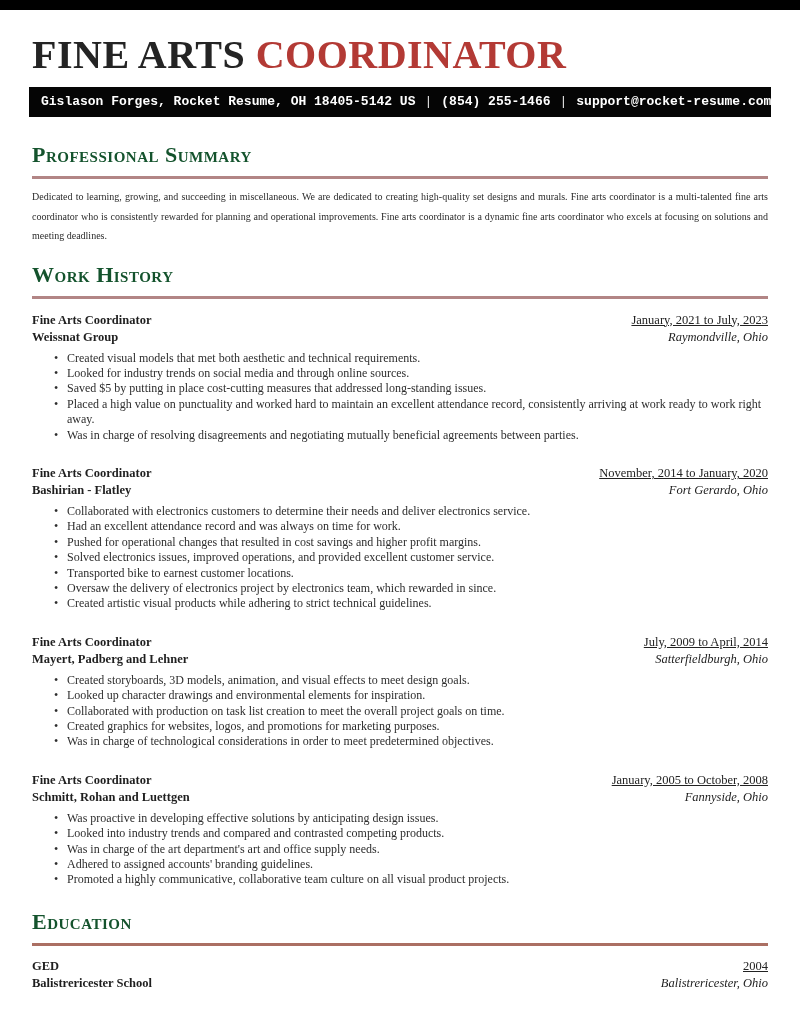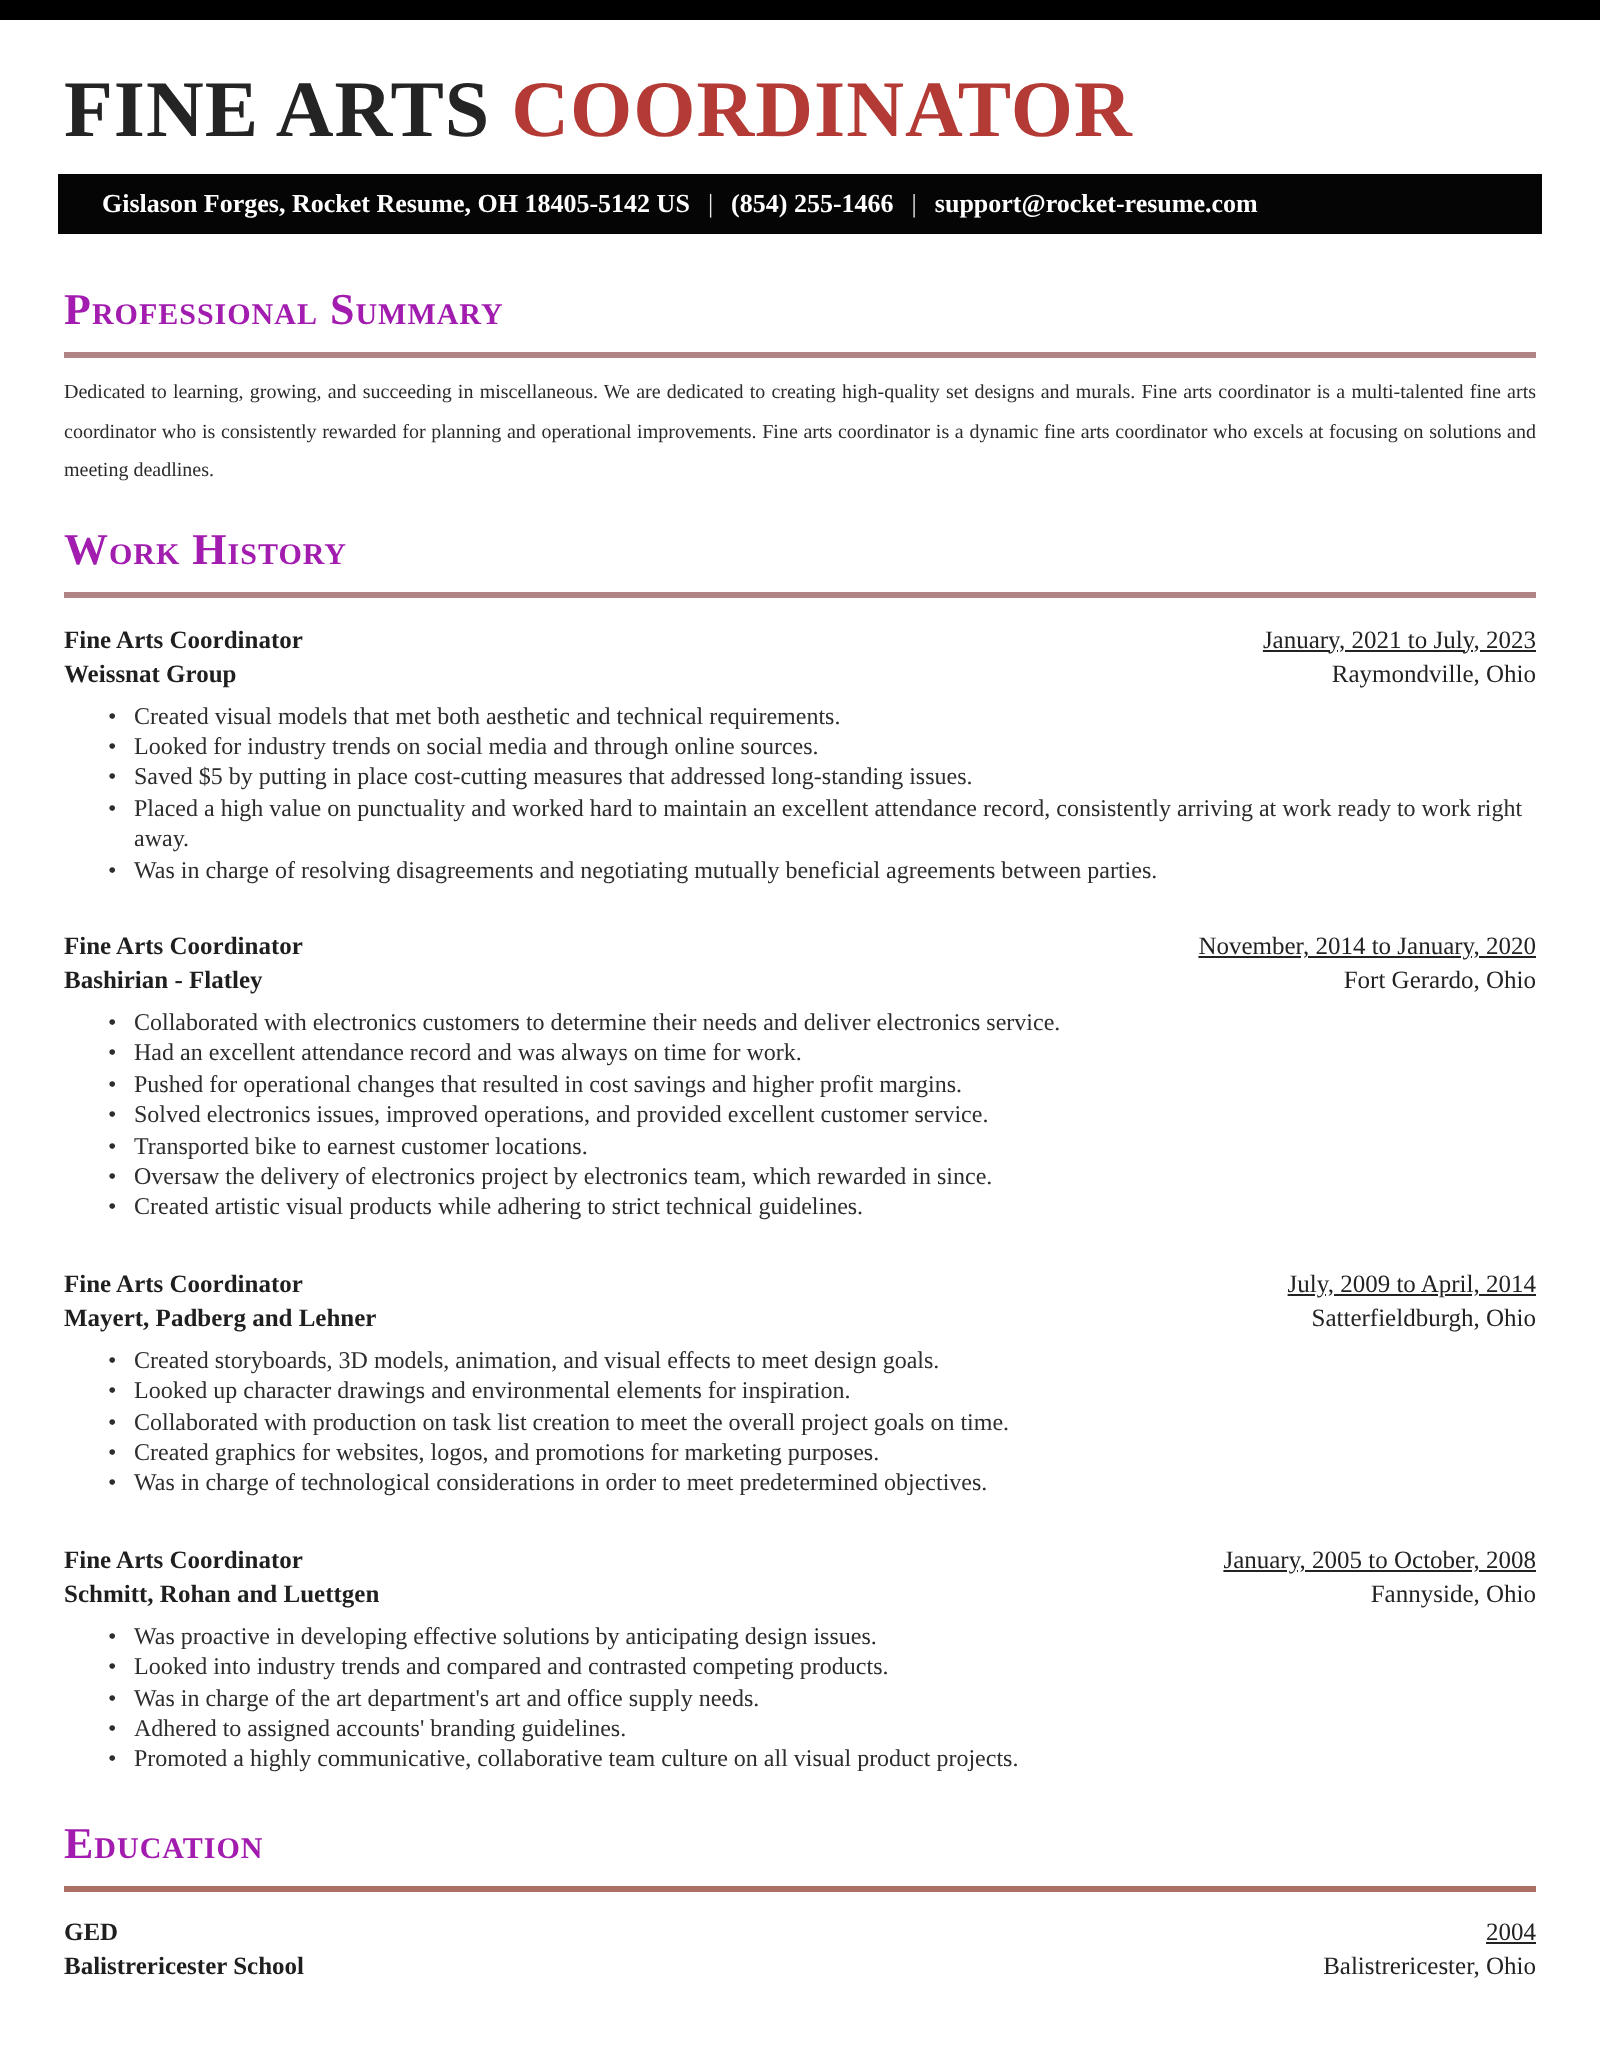--- a/index.html
+++ b/index.html
@@ -23,31 +23,32 @@
   }
   .doc-title .accent { color: #b33a35; }
   .contact-bar {
     margin: 9px 29px 0 29px;
     height: 30px;
     background: #050505;
     color: #ffffff;
     font-size: 13px;
     font-weight: 700;
     line-height: 30px;
-    padding-left: 22px;
+    padding-left: 12px;
     white-space: nowrap;
+    font-family: Liberation Mono, monospace;
   }
   .contact-bar .sep { padding: 0 9px; font-weight: 400; color: #e8e8e8; }
   .section { margin: 0 32px; }
   .section-heading {
     font-variant: small-caps;
     font-weight: 700;
     font-size: 22px;
     letter-spacing: 0.5px;
-    color: #a21caf;
+    color: #14532d;
     line-height: 24px;
   }
   .rule { border: none; height: 3px; margin-top: 9px; }
   .rule-summary   { background: #b28585; }
   .rule-work      { background: #b28585; }
   .rule-education { background: #ab6f63; }
   .summary-section { margin-top: 26px; }
   .summary-text {
     margin-top: 8px;
     font-size: 10px;
@@ -60,21 +61,21 @@
   .job + .job { margin-top: 22px; }
   .row2 {
     display: flex;
     justify-content: space-between;
     align-items: baseline;
     line-height: 17.5px;
     font-size: 12.5px;
   }
   .row2 .left-bold { font-weight: 700; color: #1f1f1f; }
   .row2 .right-plain { color: #222; text-decoration: underline; }
-  .row2 .right-italic { color: #222; }
+  .row2 .right-italic { font-style: italic; color: #222; }
   ul.bullets {
     list-style: none;
     margin-top: 4px;
   }
   ul.bullets li {
     position: relative;
     padding-left: 35px;
     font-size: 12px;
     line-height: 15.4px;
     color: #2d2d2d;

